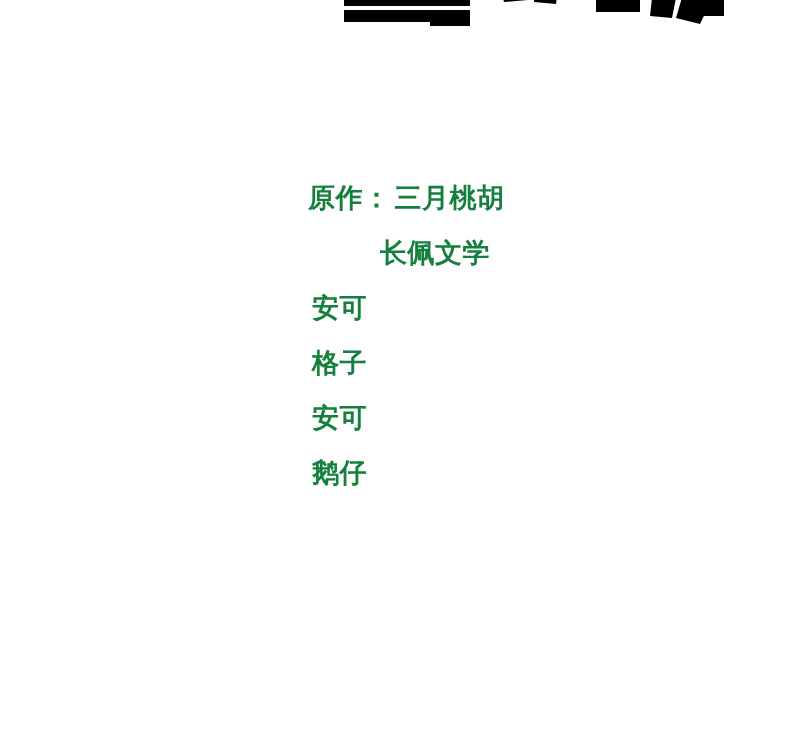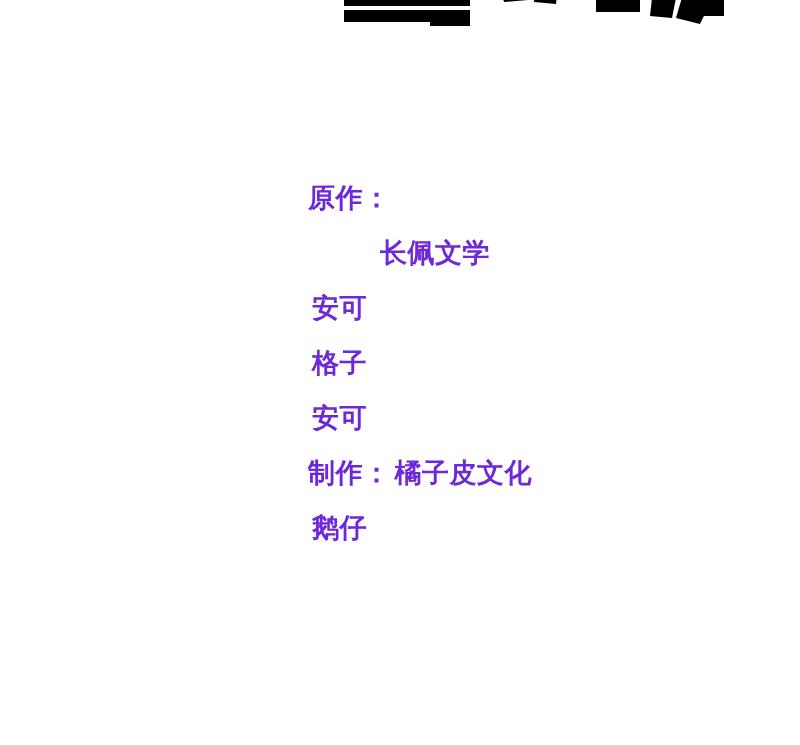--- a/index.html
+++ b/index.html
@@ -37,21 +37,21 @@
     width: 460px;
   }
   .credit-row {
     display: flex;
     align-items: baseline;
     margin-bottom: 19px;
     font-size: 27px;
     line-height: 36px;
     letter-spacing: 0.5px;
     font-weight: 600;
-    color: #6d28d9;
+    color: #15803d;
   }
   .credit-row.indented {
     margin-left: 72px;
     text-align: right;
   }
   .credit-label {
     white-space: nowrap;
   }
   .credit-value {
     white-space: nowrap;
@@ -80,39 +80,35 @@
       <path d="M690 -30 L726 -30 L700 24 L676 18 Z"></path>
       <path d="M700 -30 L724 -30 L724 16 L700 16 Z"></path>
     </g>
   </svg>
 </div>
 
 <div class="credits">
   <div class="credit-row">
     <span class="credit-label">原作：</span>
     <span class="credit-sep"></span>
+    <span class="credit-value">三月桃胡</span>
   </div>
   <div class="credit-row indented">
     <span class="credit-label"></span>
     <span class="credit-value">长佩文学</span>
   </div>
   <div class="credit-row">
     <span class="credit-sep"></span>
     <span class="credit-value">安可</span>
   </div>
   <div class="credit-row">
     <span class="credit-sep"></span>
     <span class="credit-value">格子</span>
   </div>
   <div class="credit-row">
     <span class="credit-sep"></span>
     <span class="credit-value">安可</span>
   </div>
   <div class="credit-row">
-    <span class="credit-label">制作：</span>
-    <span class="credit-sep"></span>
-    <span class="credit-value">橘子皮文化</span>
-  </div>
-  <div class="credit-row">
     <span class="credit-sep"></span>
     <span class="credit-value">鹅仔</span>
   </div>
 </div>
 
 </body></html>

